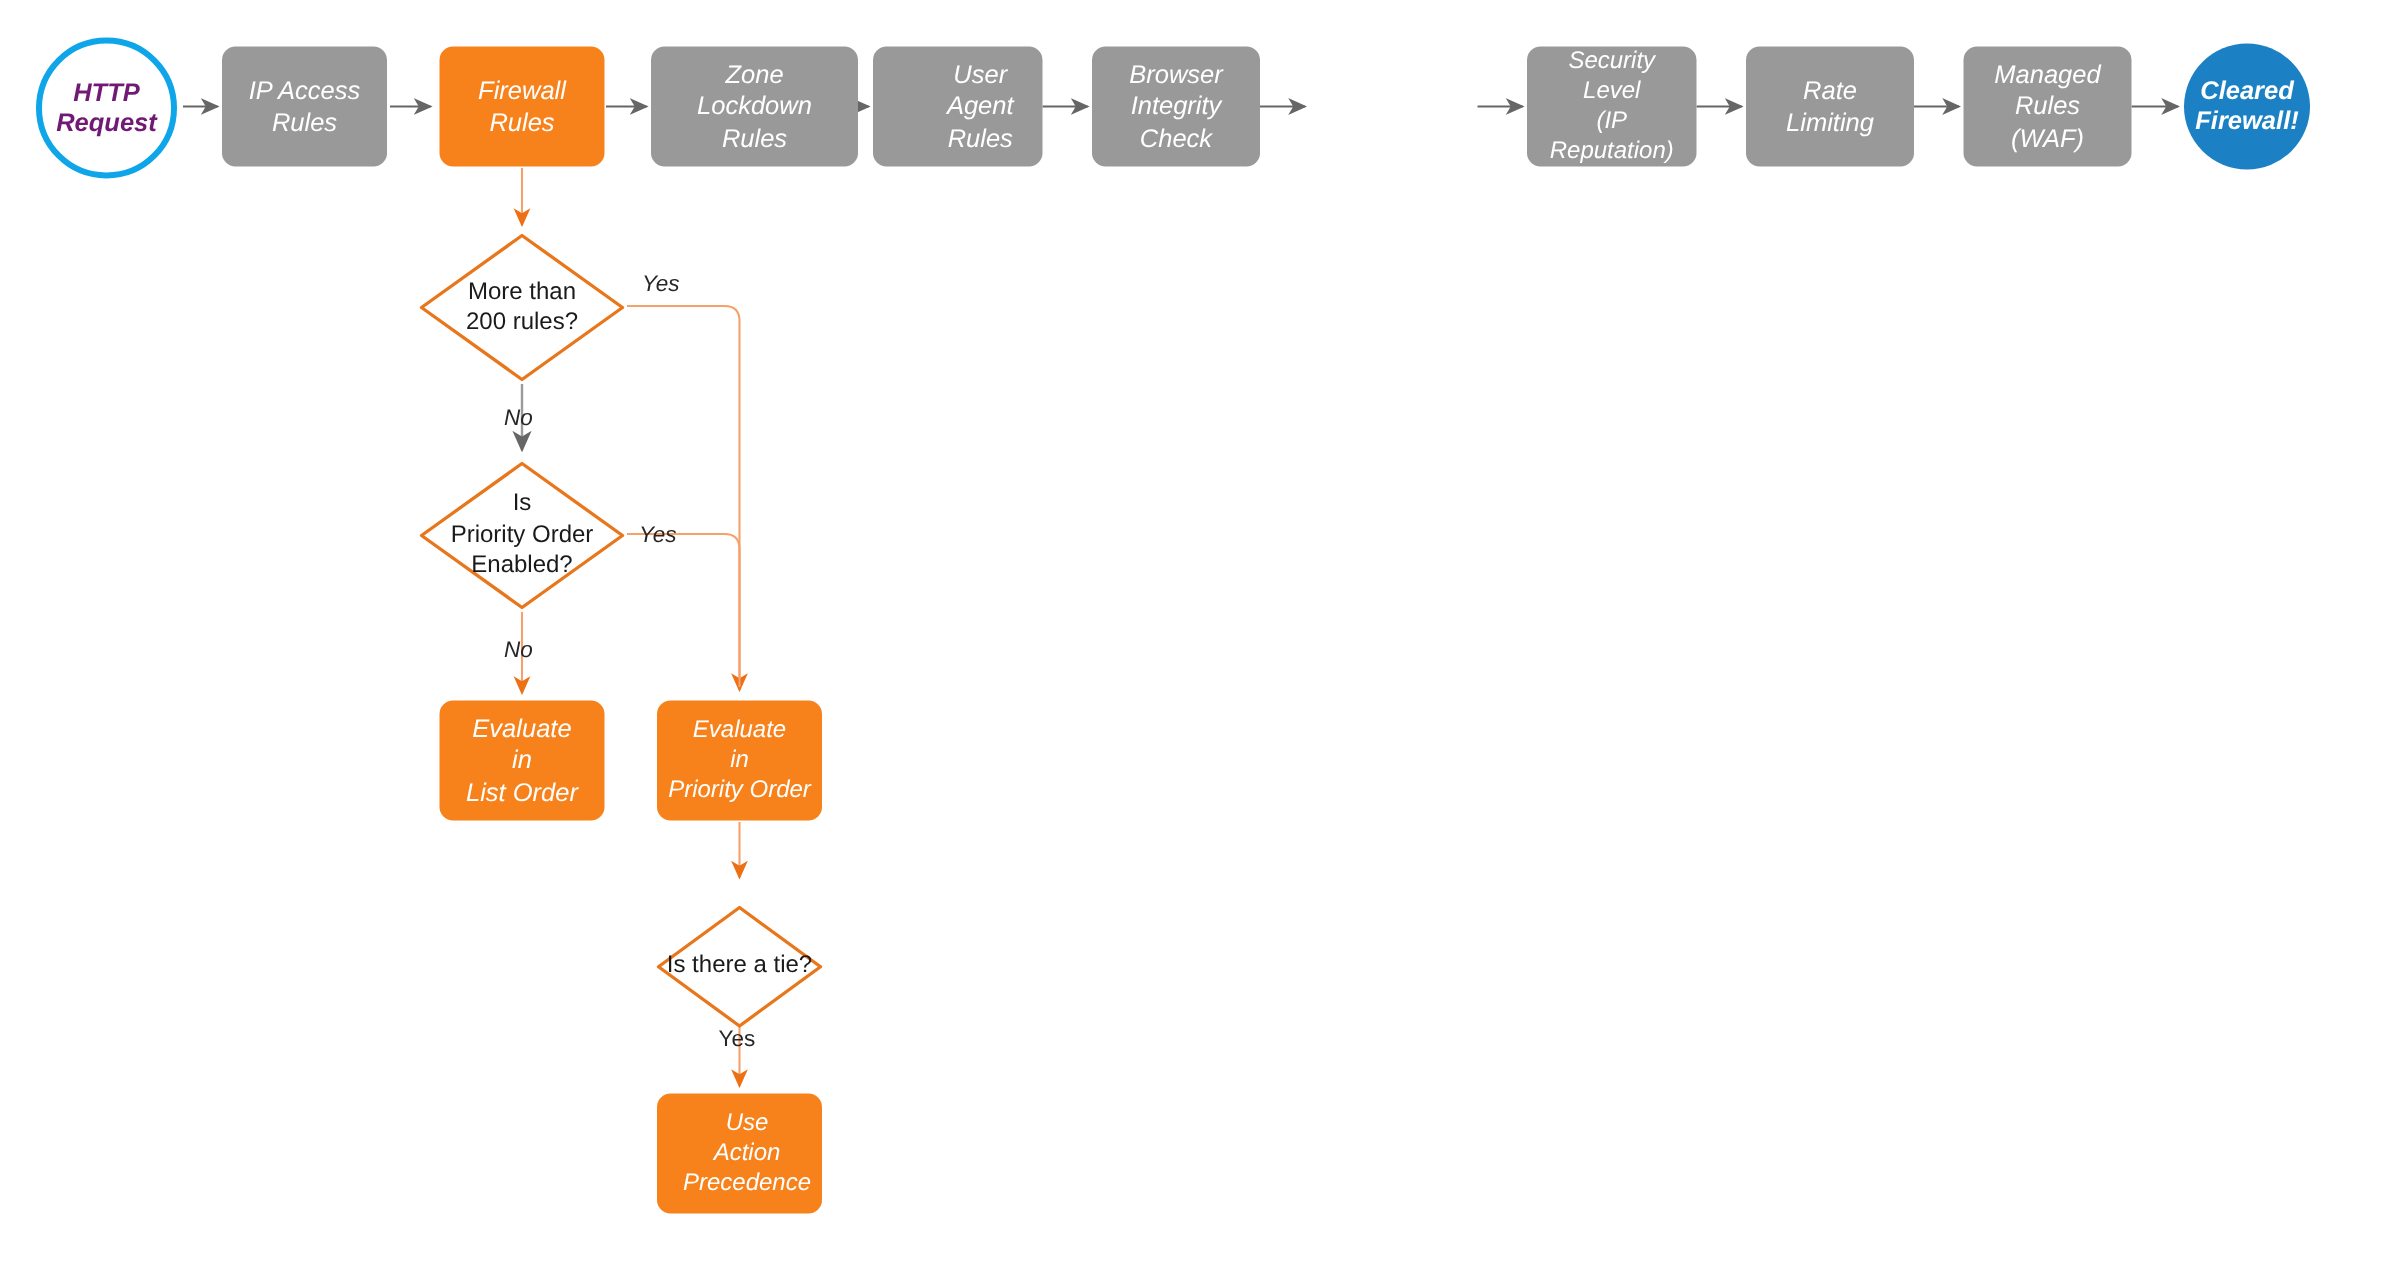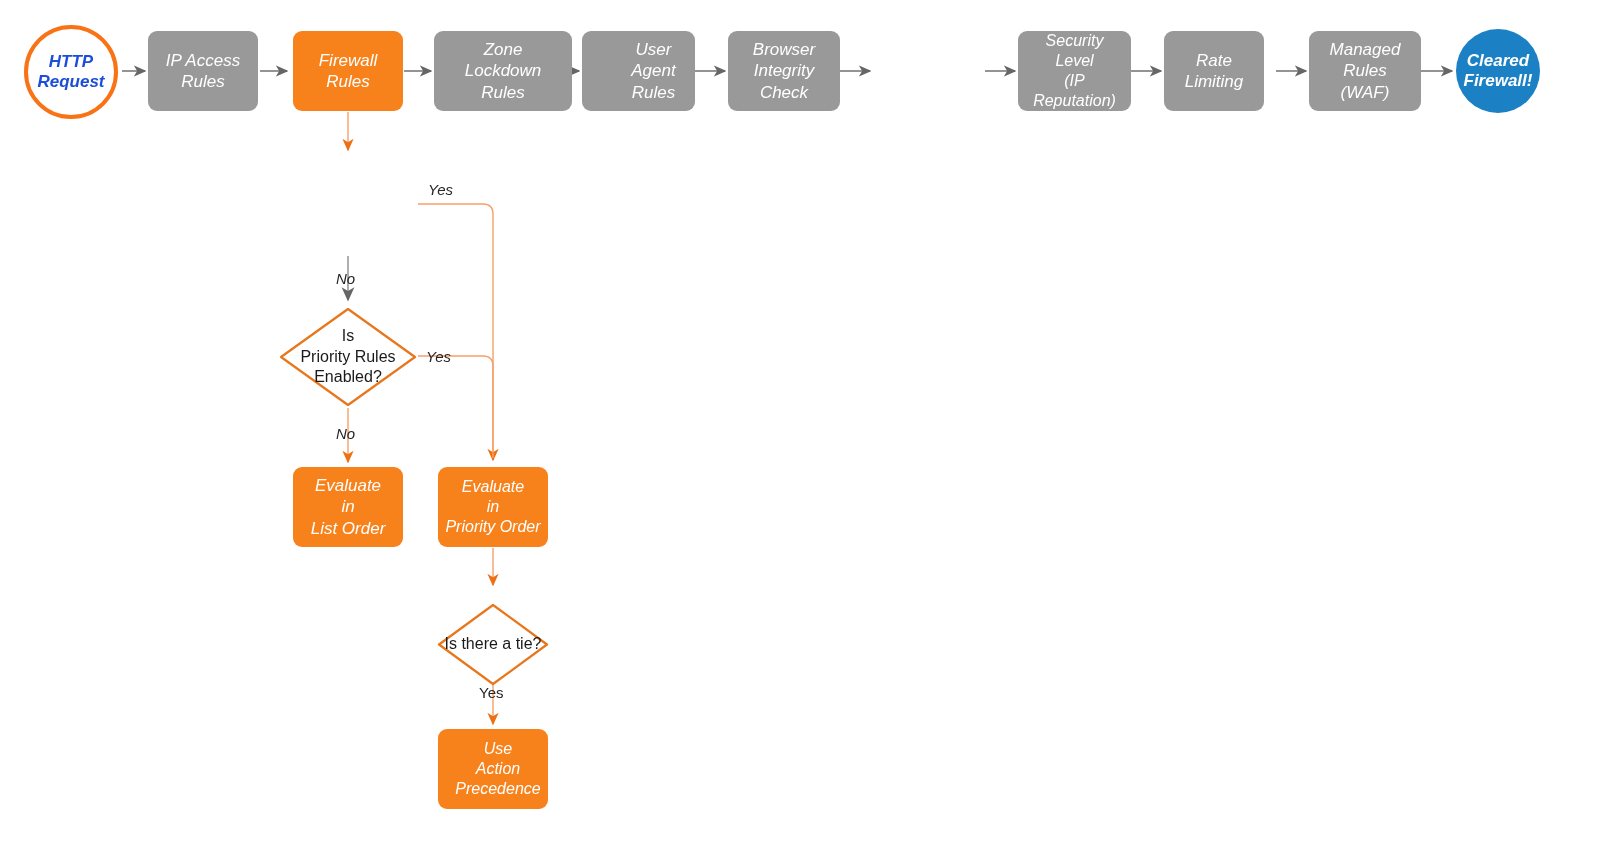--- a/index.html
+++ b/index.html
@@ -51,22 +51,22 @@
   
   .circle {
     border-radius: 50%;
     font-size: 17px;
     font-style: italic;
     font-weight: bold;
     line-height: 1.2;
   }
   .circle.outline {
     background: #ffffff;
-    border: 4px solid #f97316;
-    color: #1d4ed8;
+    border: 4px solid #0ea5e9;
+    color: #701a75;
   }
   .circle.filled {
     background: #1B80C4;
     color: #ffffff;
   }
 
   
   .diamond-wrap { position: absolute; }
   .diamond-wrap svg { position: absolute; left: 0; top: 0; }
   .diamond-label {
@@ -168,43 +168,50 @@
 Check</span>
   </div>
 
 
   <div class="node box gray" style="left:1018px; top:31px; width:113px; height:80px; font-size:16px;">
     <span style="white-space:pre-line;">Security
 Level
 (IP Reputation)</span>
   </div>
 
-  <div class="node box gray" style="left:1164px; top:31px; width:100px; height:80px;">
+  <div class="node box gray" style="left:1164px; top:31px; width:112px; height:80px;">
     <span style="white-space:pre-line;">Rate
 Limiting</span>
   </div>
 
   <div class="node box gray" style="left:1309px; top:31px; width:112px; height:80px;">
     <span style="white-space:pre-line;">Managed
 Rules
 (WAF)</span>
   </div>
 
   <div class="node circle filled" style="left:1456px; top:29px; width:84px; height:84px;">
     <span style="white-space:pre-line;">Cleared
 Firewall!</span>
   </div>
 
+  <div class="diamond-wrap" style="left:278px; top:154px; width:140px; height:102px;">
+    <svg width="140" height="102" viewBox="0 0 140 102">
+      <path d="M70,3 L137,51 L70,99 L3,51 Z" fill="#ffffff" stroke="#E8761B" stroke-width="2.2" stroke-linejoin="round"></path>
+    </svg>
+    <div class="diamond-label">More than
+200 rules?</div>
+  </div>
 
   <div class="diamond-wrap" style="left:278px; top:306px; width:140px; height:102px;">
     <svg width="140" height="102" viewBox="0 0 140 102">
       <path d="M70,3 L137,51 L70,99 L3,51 Z" fill="#ffffff" stroke="#E8761B" stroke-width="2.2" stroke-linejoin="round"></path>
     </svg>
     <div class="diamond-label">Is
-Priority Rules
+Priority Order
 Enabled?</div>
   </div>
 
   <div class="diamond-wrap" style="left:436px; top:602px; width:114px; height:85px;">
     <svg width="114" height="85" viewBox="0 0 114 85">
       <path d="M57,3 L111,42.5 L57,82 L3,42.5 Z" fill="#ffffff" stroke="#E8761B" stroke-width="2.2" stroke-linejoin="round"></path>
     </svg>
     <div class="diamond-label" style="white-space:nowrap;">Is there a tie?</div>
   </div>
 

